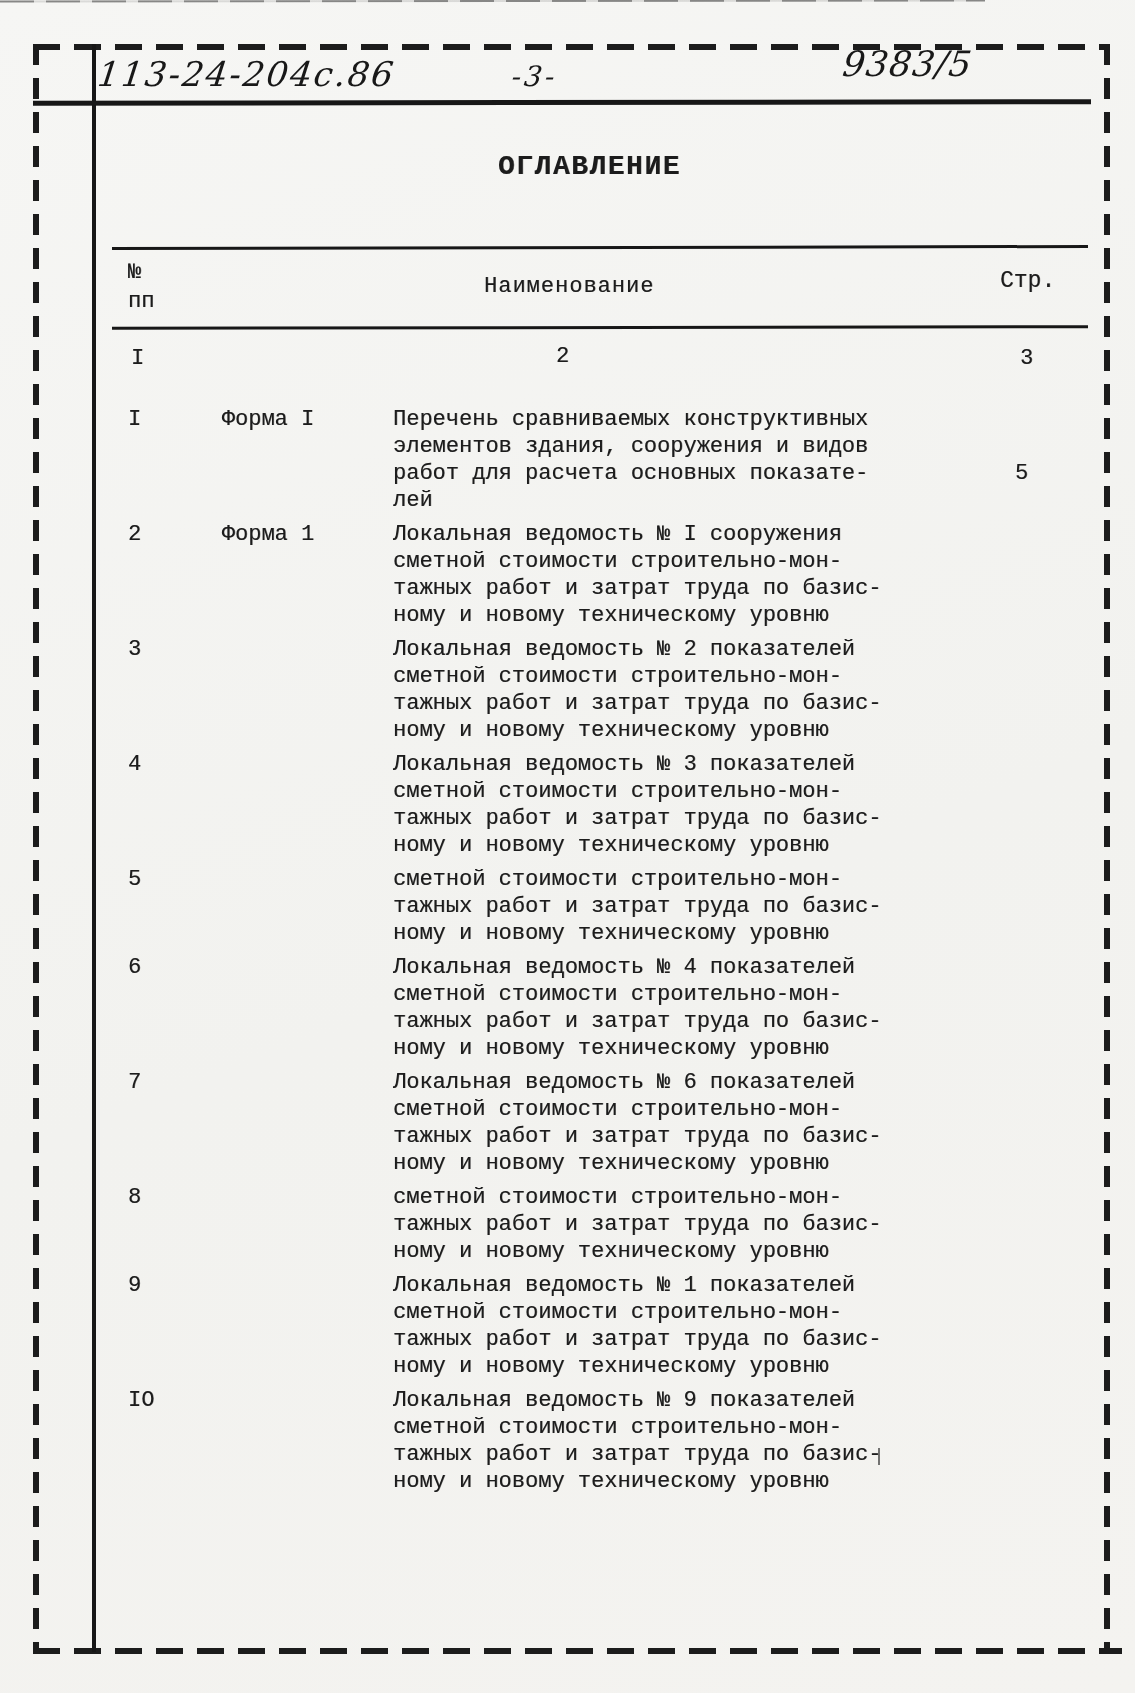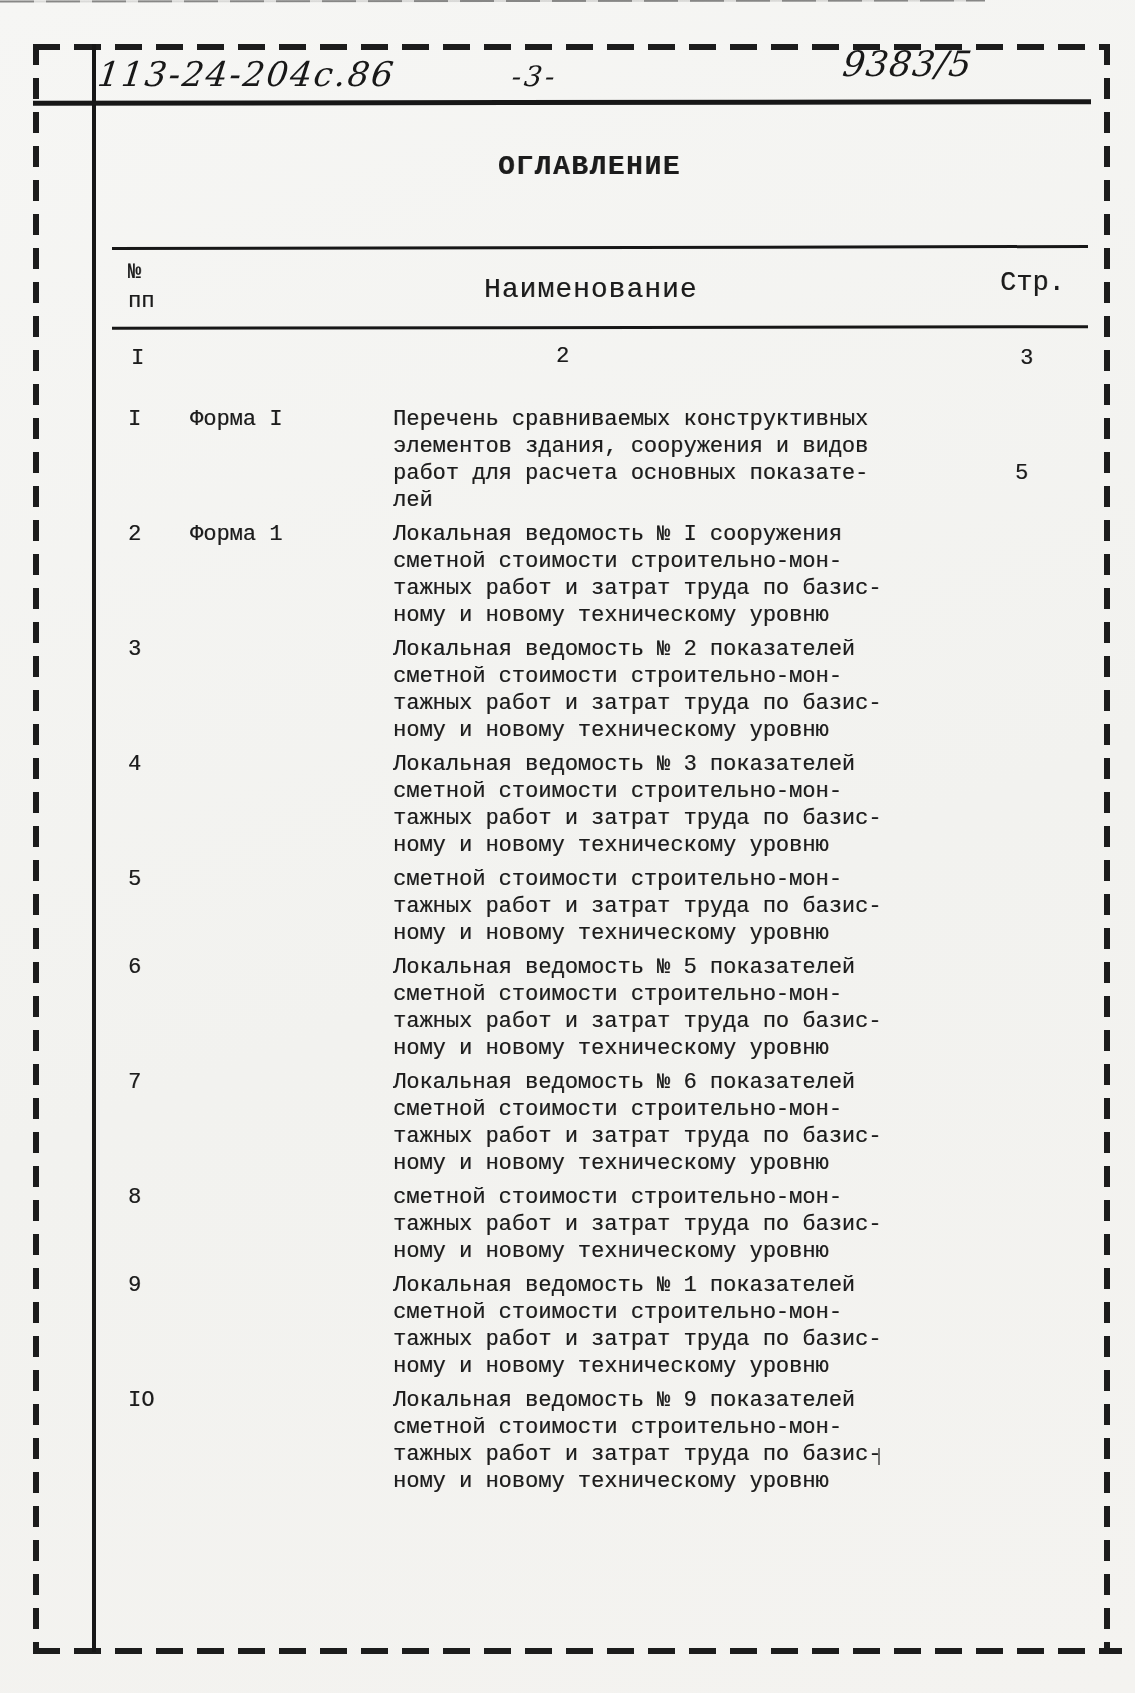--- a/index.html
+++ b/index.html
@@ -32,32 +32,32 @@
   .hand { position:absolute; font-family:"DejaVu Serif",serif; font-style:italic;
     font-weight:500; transform:skewX(-7deg); white-space:nowrap; color:#181818; }
   .doc-code  { left:98px;  top:54px;  font-size:34px; letter-spacing:2px; }
   .page-num  { left:512px; top:60px;  font-size:28px; letter-spacing:3px; }
   .sheet-code{ left:843px; top:44px;  font-size:35px; letter-spacing:1px; }
   
   .title { position:absolute; left:498px; top:151px; font-size:28px; font-weight:bold;
     letter-spacing:1.5px; white-space:nowrap; }
   
   .col-head-num { position:absolute; left:128px; top:258px; font-size:22px; line-height:29px; }
-  .col-head-name{ position:absolute; left:484px; top:274px; font-size:28px; letter-spacing:1px; }
-  .col-head-page{ position:absolute; left:1000px; top:268px; font-size:27px; }
+  .col-head-name{ position:absolute; left:484px; top:274px; font-size:22px; letter-spacing:1px; }
+  .col-head-page{ position:absolute; left:1000px; top:268px; font-size:23px; }
   .idx { position:absolute; font-size:22px; }
   .idx-num  { left:131px;  top:346px; }
   .idx-name { left:556px;  top:344px; }
   .idx-page { left:1020px; top:346px; }
   
   .toc-rows { position:absolute; left:128px; top:406px; width:922px; }
   .toc-row { display:flex; align-items:flex-start; margin-bottom:7px;
     font-size:22px; line-height:27px; }
   .col-num  { width:62px;  flex:none; }
-  .col-form { width:156px; flex:none; }
+  .col-form { width:156px; flex:none;text-align:center; }
   .col-text { width:600px; flex:none;margin-left:47px; }
   .col-page { flex:1; text-align:center; }
   .col-page.has-page { padding-top:54px; }
   .text-line { white-space:nowrap; }
   
   .stray-mark { position:absolute; left:878px; top:1448px; width:2px; height:17px;
     background:#474747; opacity:.75; }
 </style>
 </head>
 <body>
@@ -150,21 +150,21 @@
           <div class="text-line">тажных работ и затрат труда по базис-</div>
           <div class="text-line">ному и новому техническому уровню</div>
         </div>
     <div class="col-page"></div>
   </div>
 
   <div class="toc-row">
     <div class="col-num">6</div>
     <div class="col-form"></div>
     <div class="col-text">
-          <div class="text-line">Локальная ведомость № 5 показателей</div>
+          <div class="text-line">Локальная ведомость № 4 показателей</div>
           <div class="text-line">сметной стоимости строительно-мон-</div>
           <div class="text-line">тажных работ и затрат труда по базис-</div>
           <div class="text-line">ному и новому техническому уровню</div>
         </div>
     <div class="col-page"></div>
   </div>
 
   <div class="toc-row">
     <div class="col-num">7</div>
     <div class="col-form"></div>

